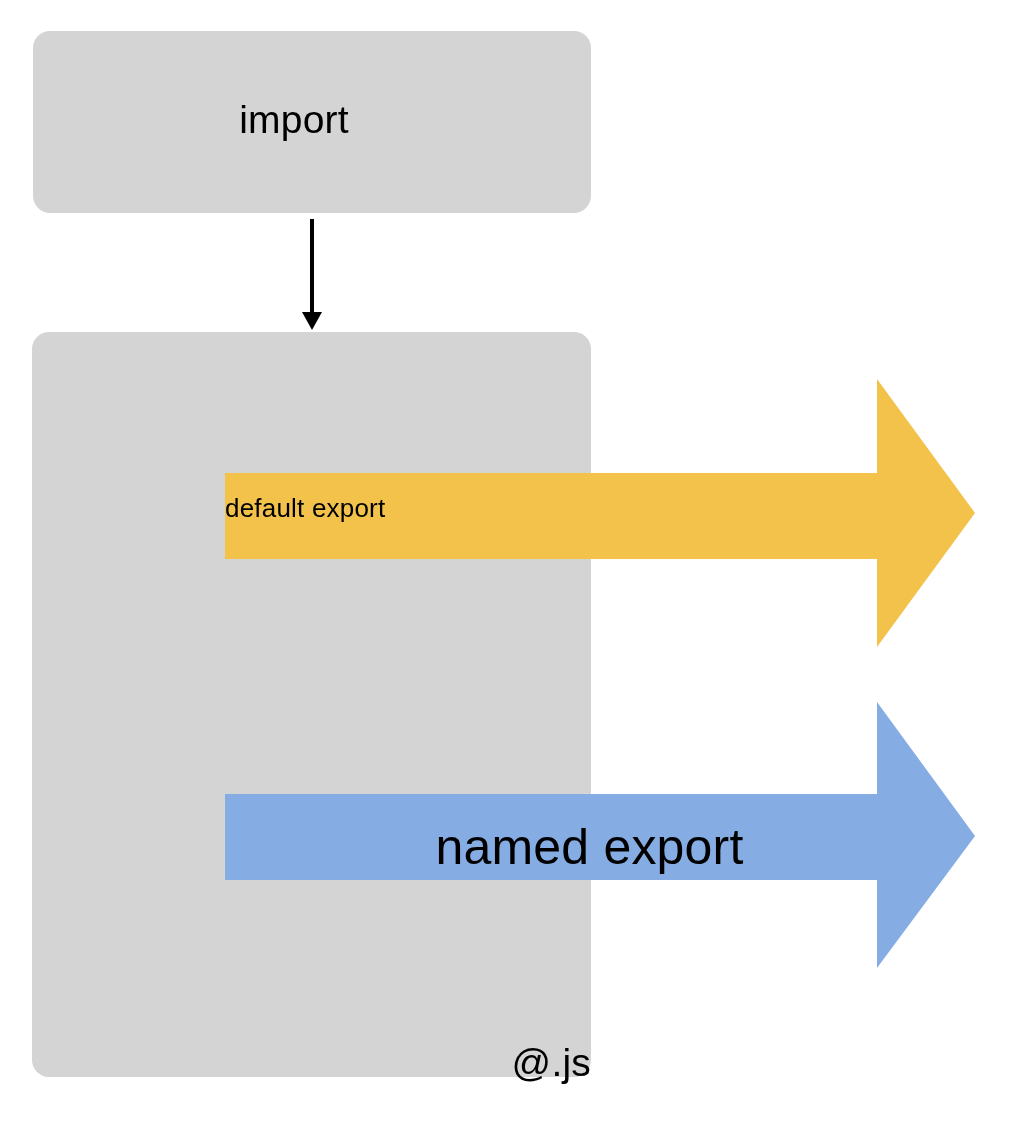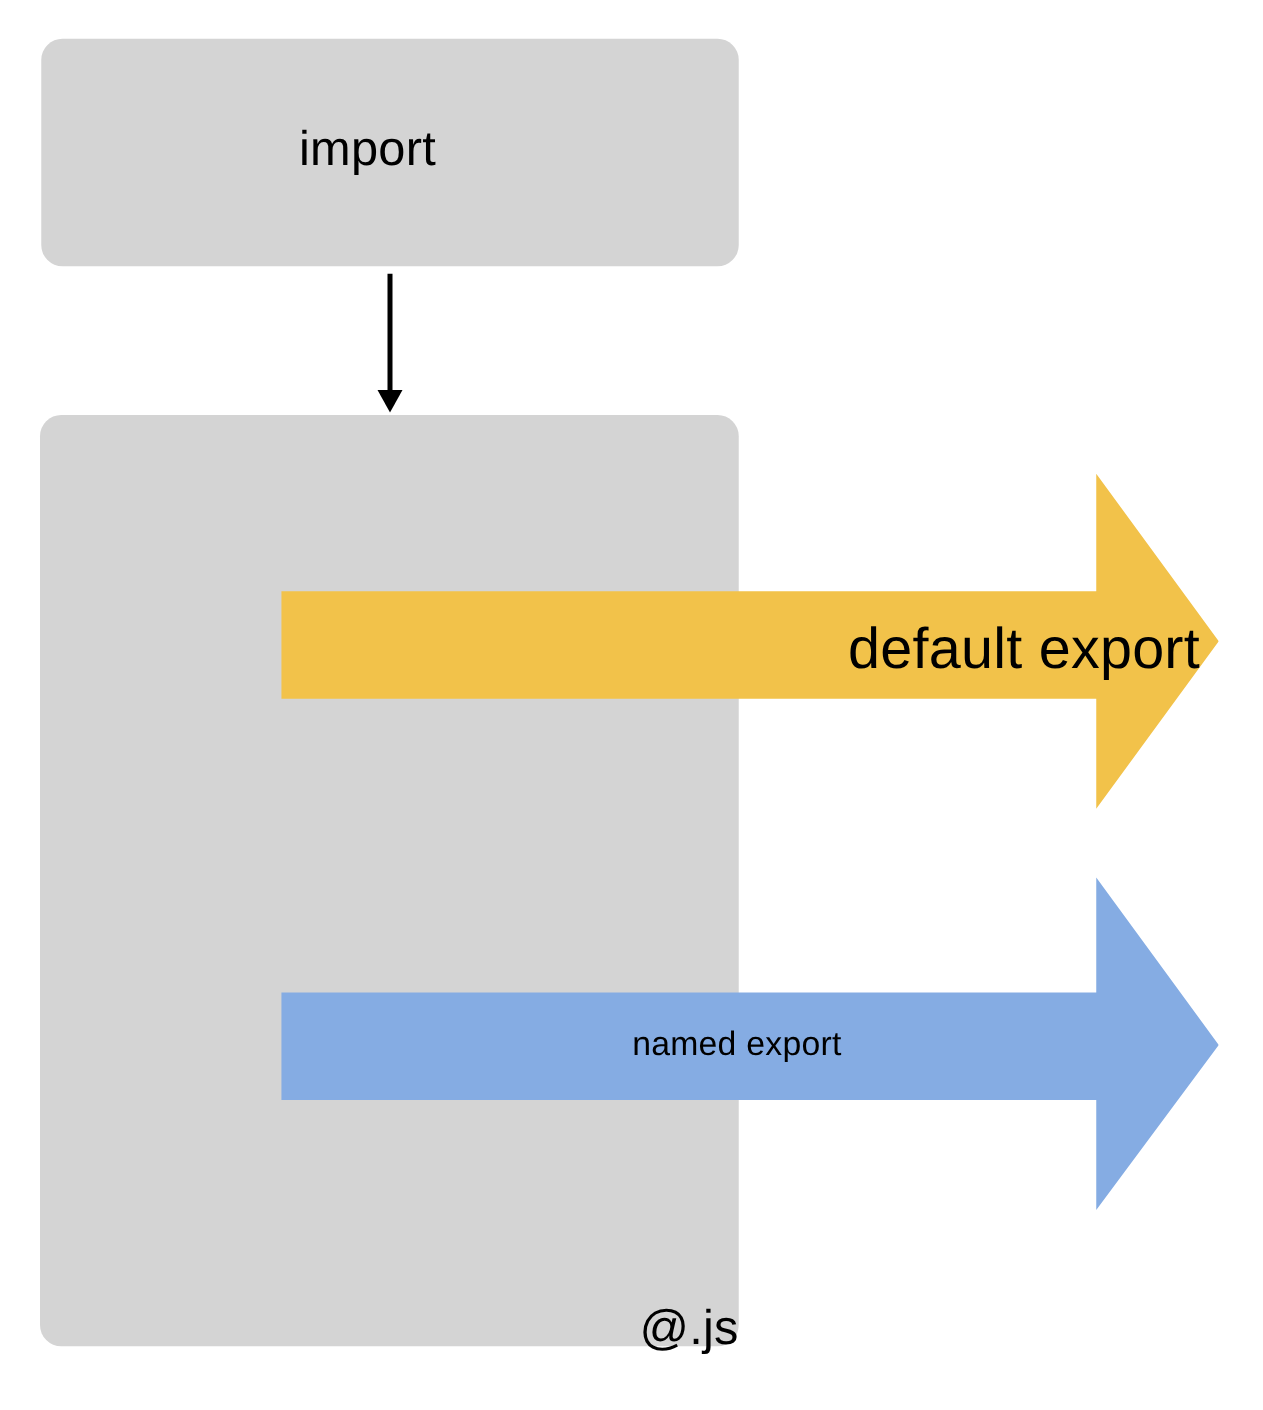--- a/index.html
+++ b/index.html
@@ -57,29 +57,29 @@
     left: 32px;
     top: 1043px;
     width: 559px;
     text-align: right;
     font-size: 39px;
   }
   #default-export-label {
     left: 225px;
     top: 495px;
     width: 735px;
-    text-align: right;
-    font-size: 46px;
+    text-align: left;
+    font-size: 26px;
   }
   #named-export-label {
     left: 225px;
     top: 822px;
     width: 729px;
     text-align: center;
-    font-size: 27px;
+    font-size: 50px;
   }
 
   
   #import-connector {
     position: absolute;
     left: 290px;
     top: 214px;
     width: 44px;
     height: 122px;
   }

